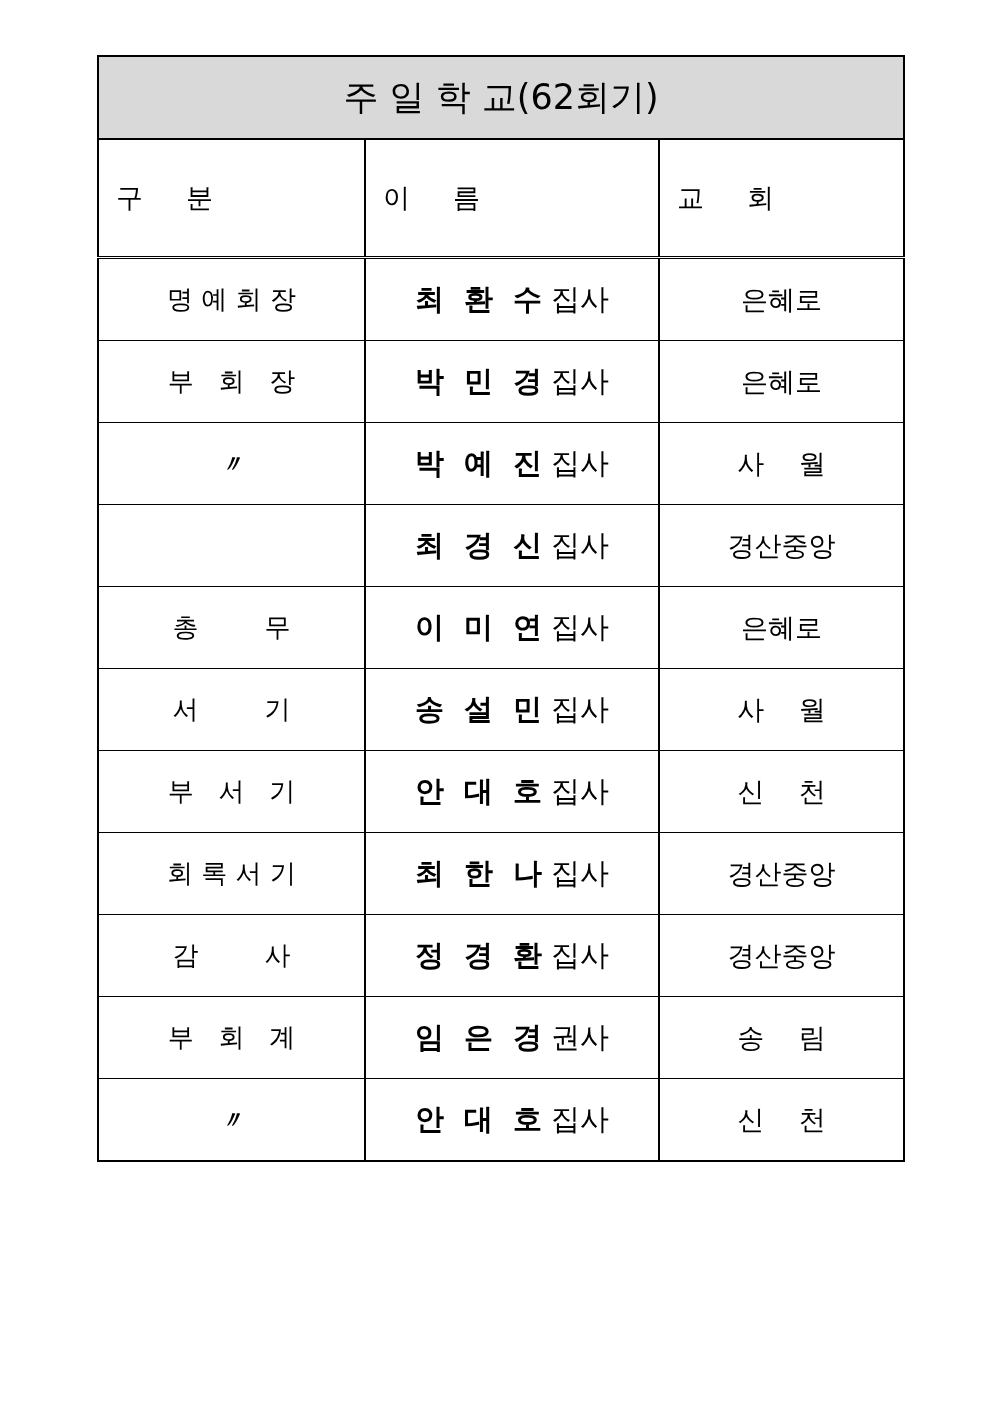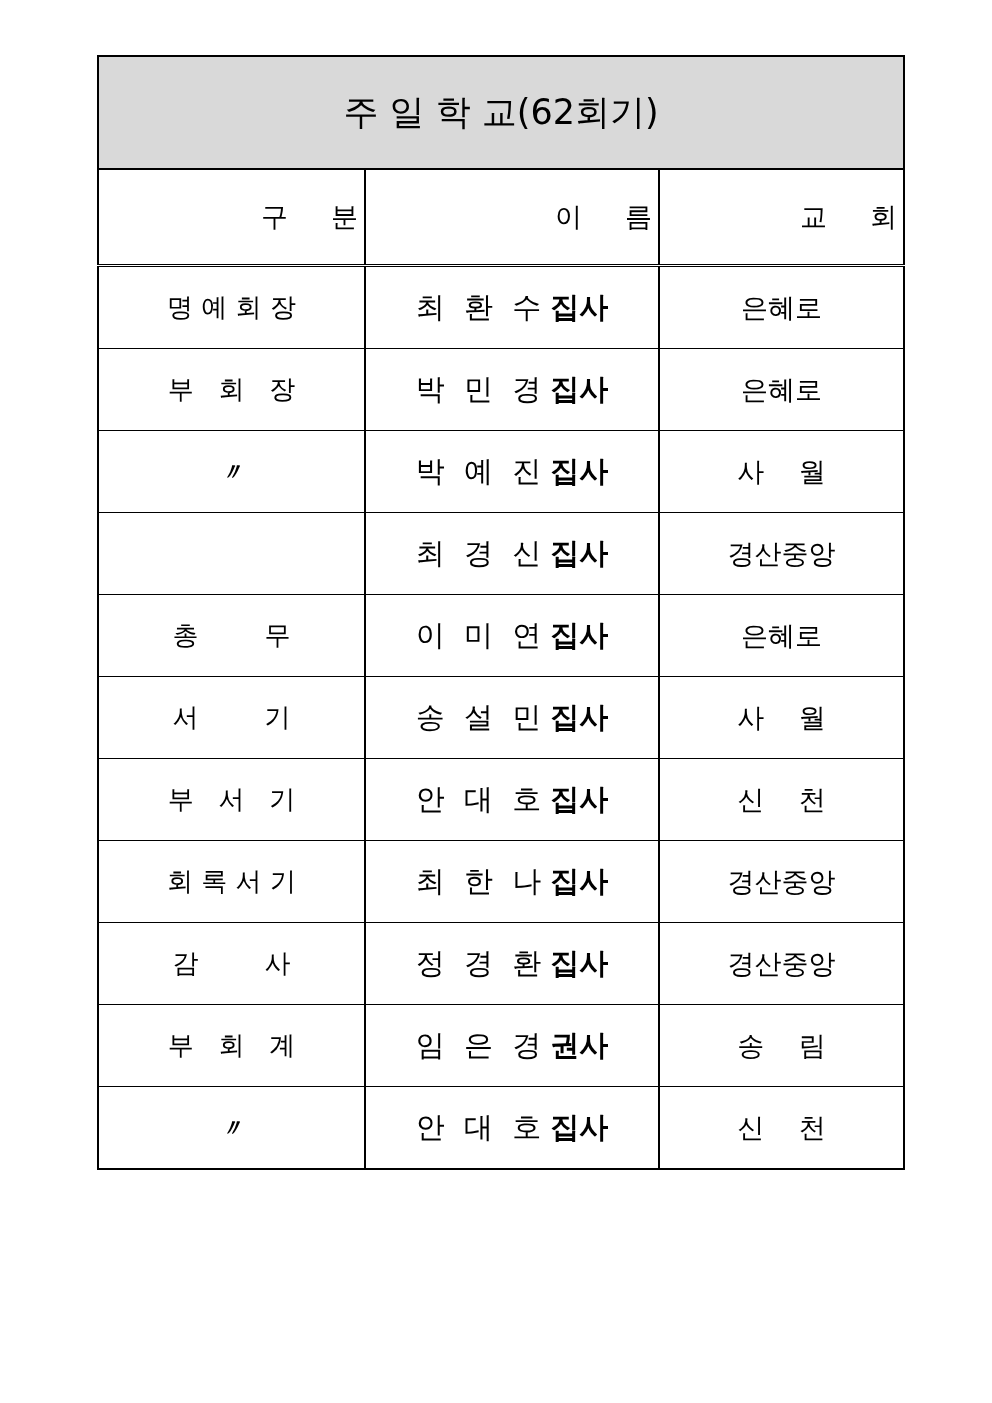--- a/index.html
+++ b/index.html
@@ -37,41 +37,41 @@
   .col-name  { width: 294px; }
   .col-chur  { width: 245px; }
 
   
   .title-row td {
     height: 79px;
     background: #d9d9d9;
     border: 2px solid #000000;
     text-align: center;
     vertical-align: middle;
-    padding: 16px;
+    padding: 1px;
   }
   .title-text {
     font-size: 35px;
     font-weight: 400;
     letter-spacing: 0px;
     line-height: 1;
     display: inline-block;
     white-space: pre;
   }
 
   
   .head-row td {
     height: 82px;
     border-left: 2px solid #000000;
     border-right: 2px solid #000000;
     border-top: none;
     border-bottom: 3px double #000000;
-    text-align: right;
+    text-align: left;
     vertical-align: middle;
-    padding: 6px;
+    padding: 17px;
     background: #ffffff;
     margin-top: 22px;
   }
   .head-text {
     font-size: 27px;
     font-weight: 400;
     display: inline-block;
     white-space: pre;
   }
 
@@ -98,25 +98,25 @@
     display: inline-block;
   }
   .cell-div.tight { letter-spacing: 0px; }
 
   .cell-name {
     font-size: 29px;
     white-space: pre;
     display: inline-block;
   }
   .cell-name .given {
-    font-weight: 400;
+    font-weight: 700;
     letter-spacing: 5px;
   }
   .cell-name .rank {
-    font-weight: 700;
+    font-weight: 400;
     letter-spacing: 0px;
     margin-left: 4px;
   }
 
   .cell-church {
     font-size: 27px;
     font-weight: 400;
     white-space: pre;
     display: inline-block;
   }

